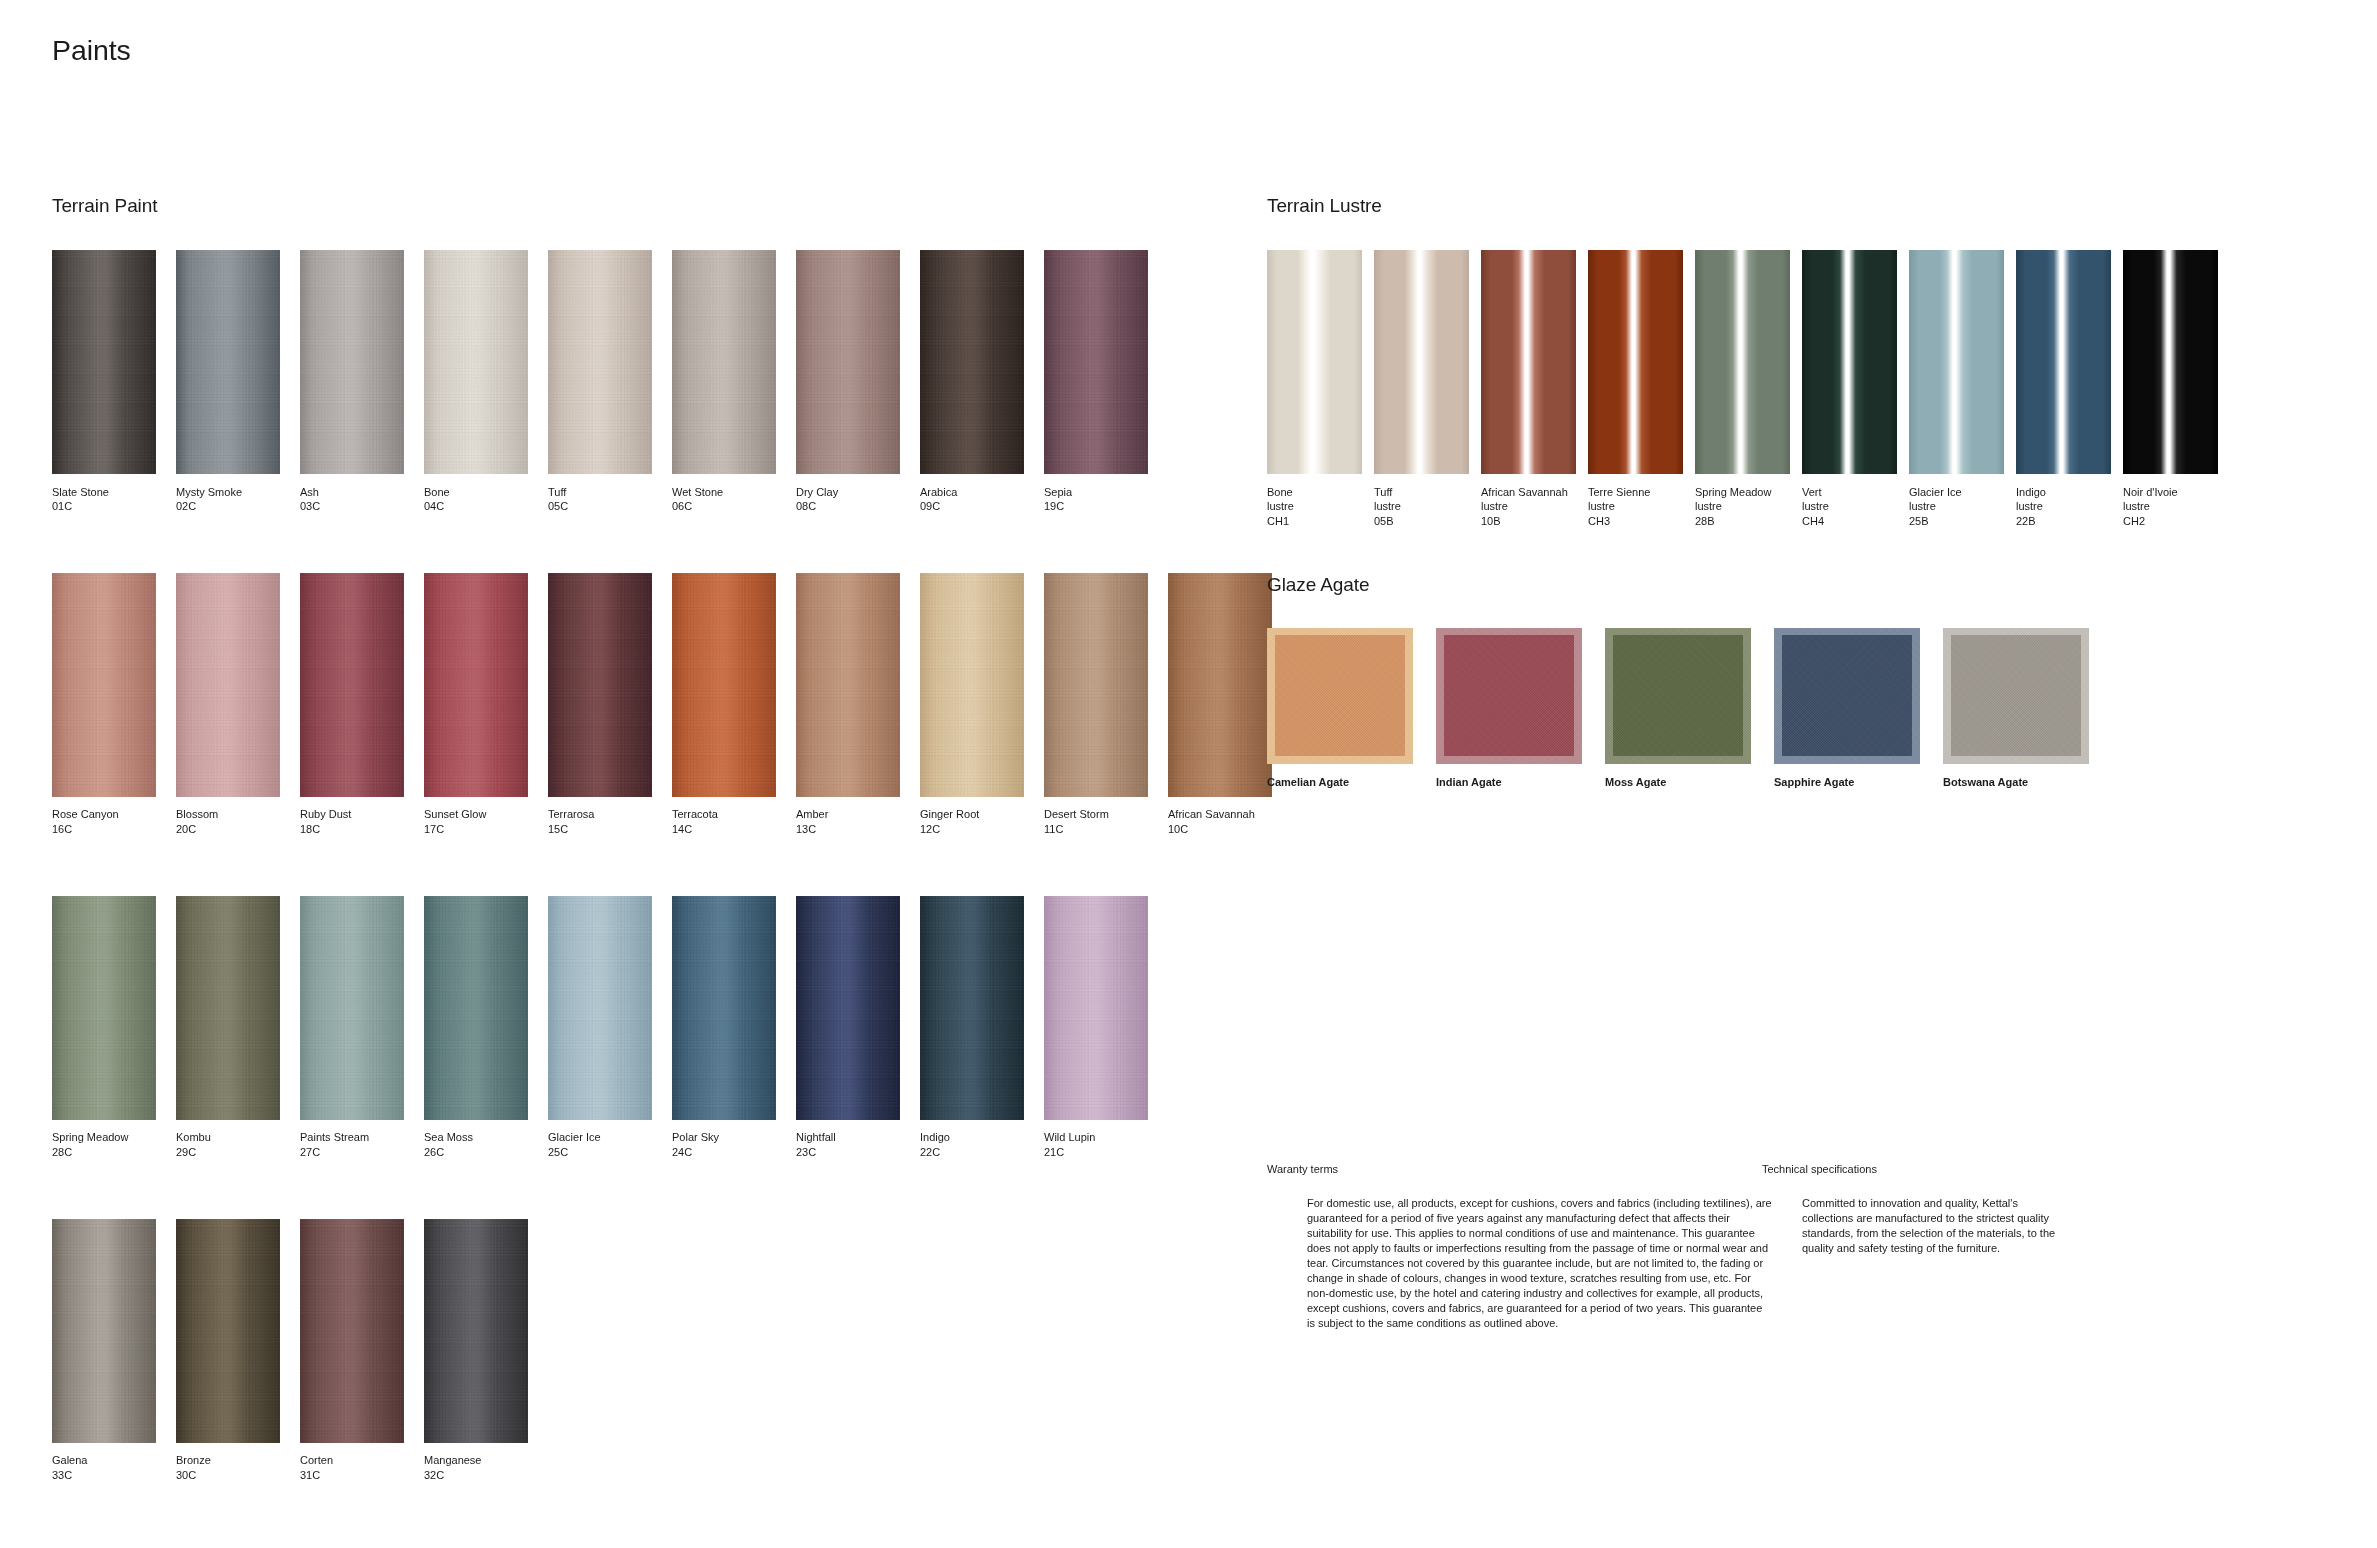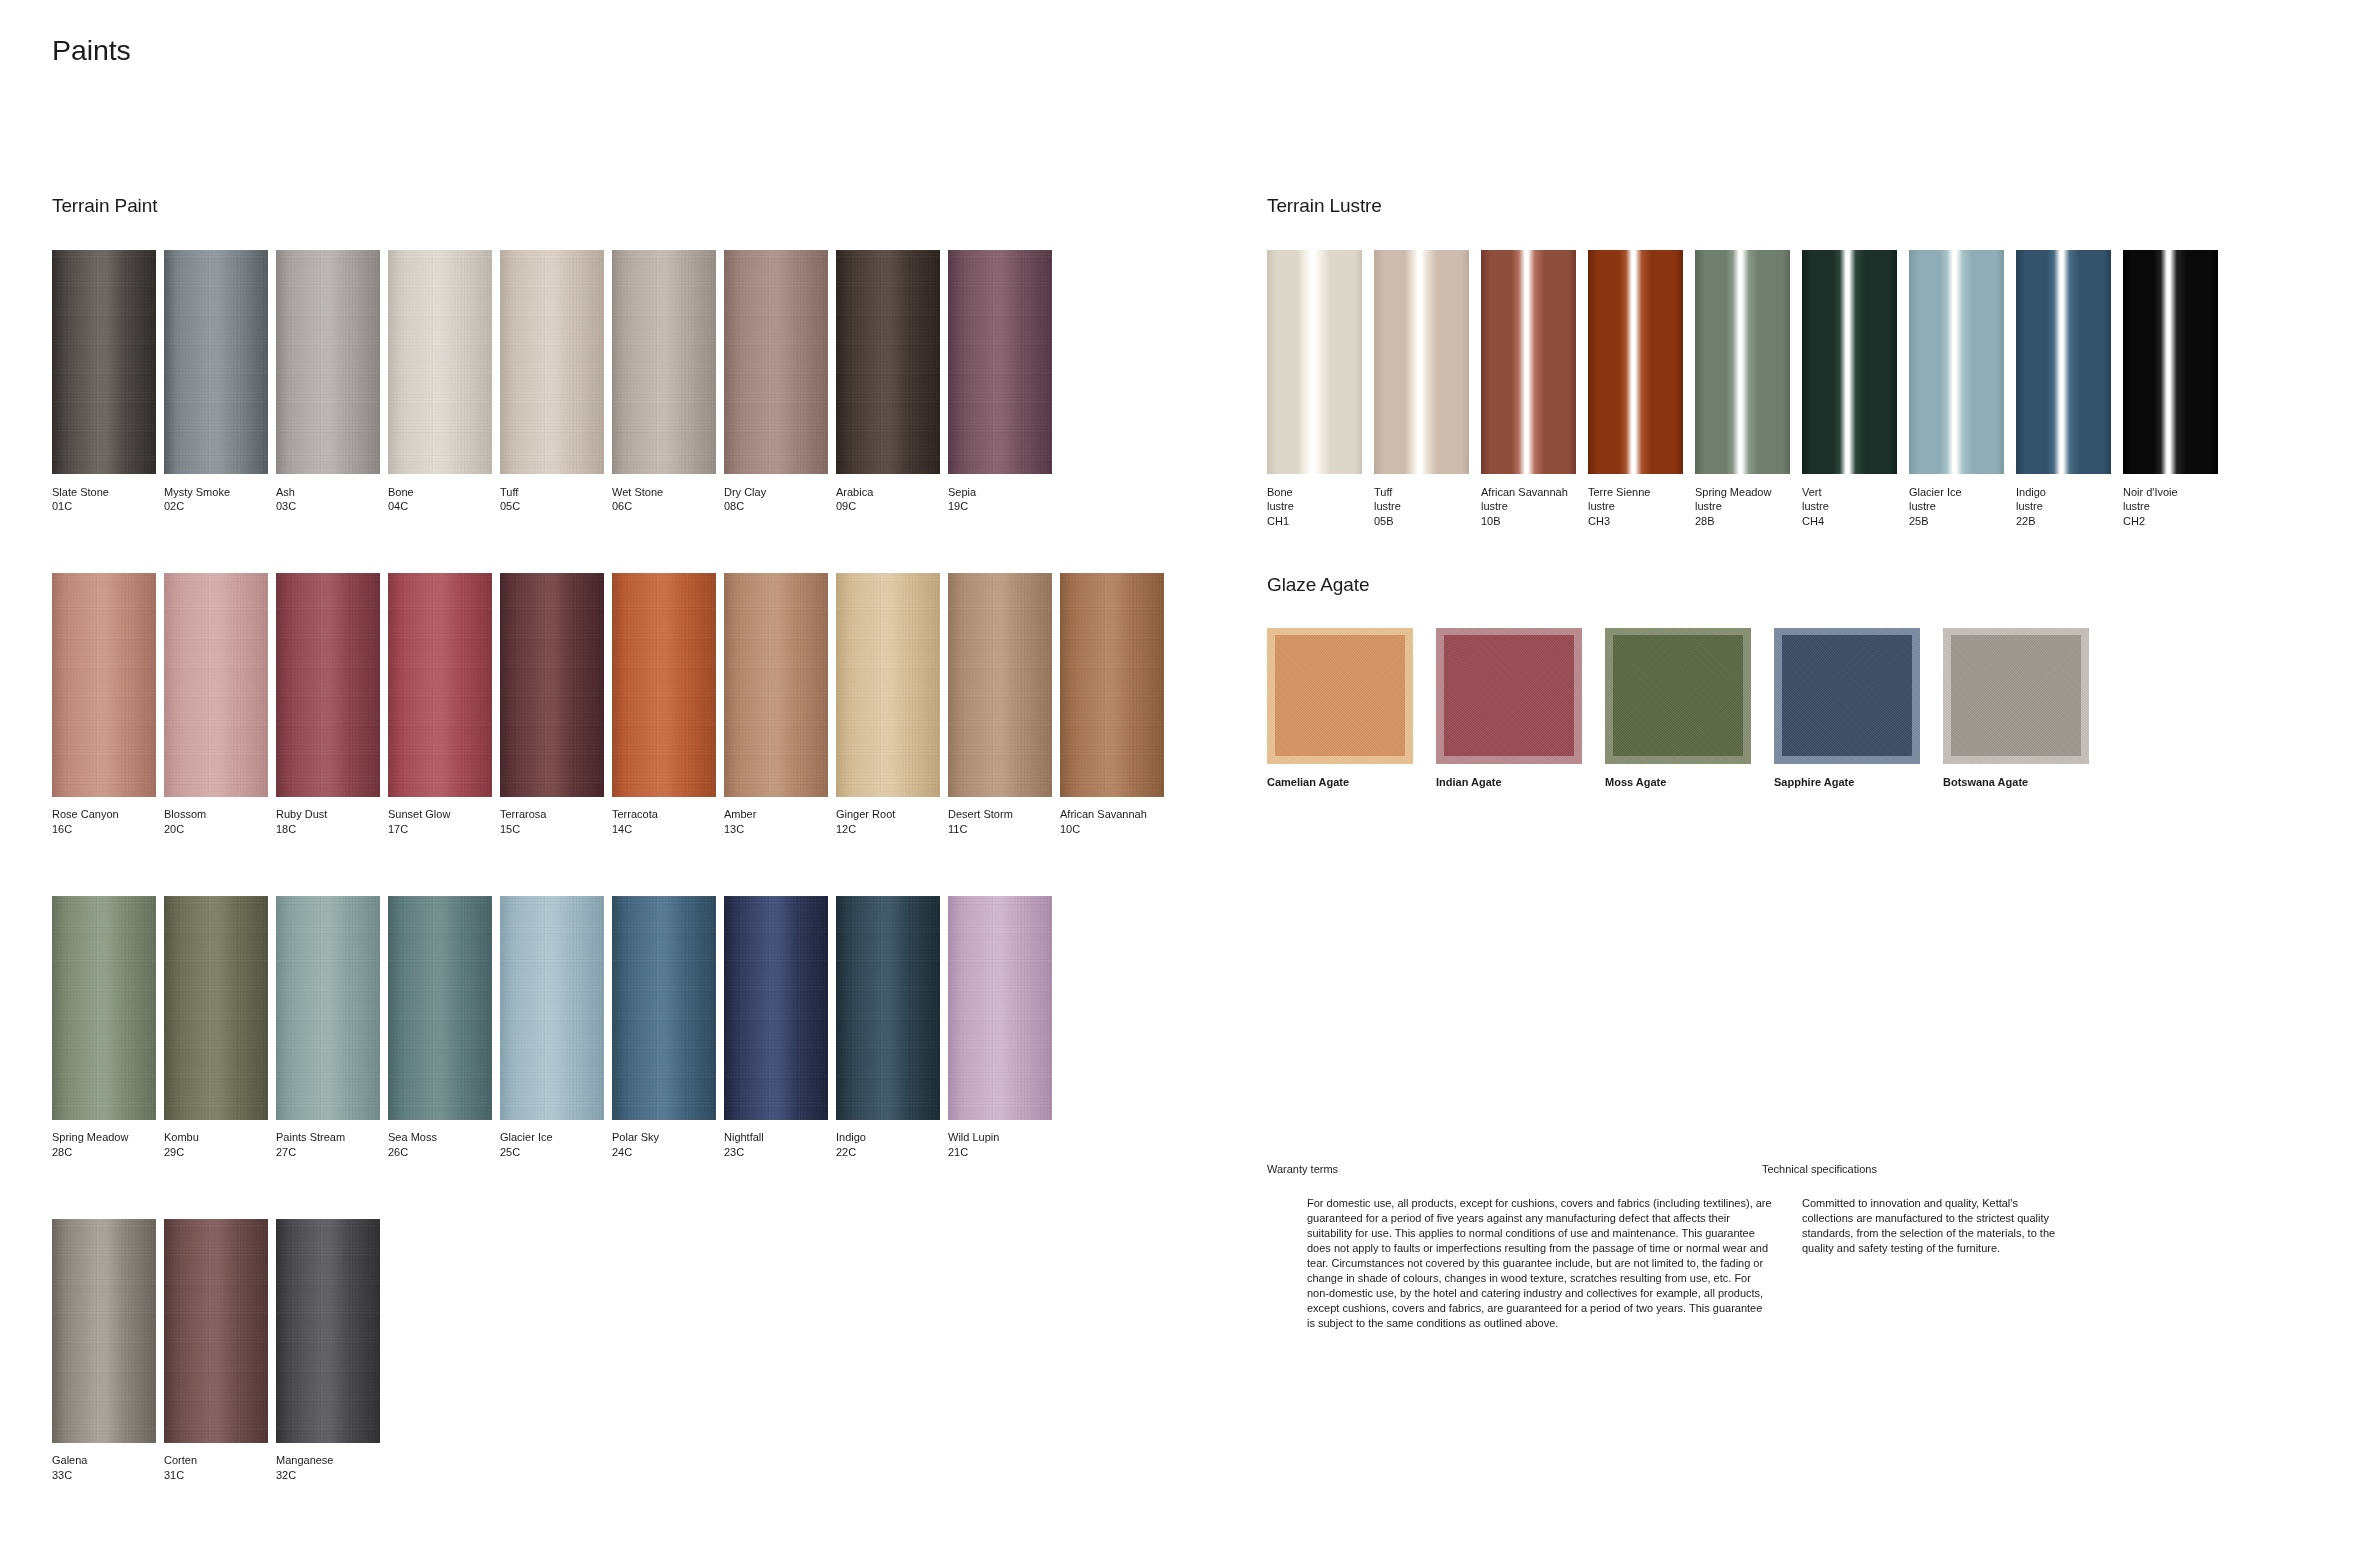--- a/index.html
+++ b/index.html
@@ -42,21 +42,21 @@
   .terrain-paint {
     position: absolute;
     left: 52px;
     top: 195px;
     width: 1122px;
   }
   .tp-heading { margin-bottom: 33px; }
 
   .paint-row {
     display: flex;
-    gap: 0px;
+    gap: 12px;
     margin-bottom: 0px;
   }
   .paint-cell {
     width: 112px;
     flex: 0 0 112px;
   }
   .paint-swatch {
     width: 104px;
     height: 224px;
     position: relative;
@@ -393,20 +393,27 @@
           </div>
           <div class="paint-cell"></div>
         </div>
         <div class="row-gap-1"></div>
         <div class="paint-row">
           <div class="paint-cell">
             <div class="paint-swatch" style="background: linear-gradient(90deg, rgb(107, 101, 94) 0%, rgb(138, 132, 124) 12%, rgb(170, 164, 156) 42%, rgb(170, 164, 156) 52%, rgb(138, 132, 124) 72%, rgb(107, 101, 94) 100%);"></div>
             <div class="paint-label">
               <span class="nm">Galena</span>
               <span class="cd">33C</span>
+            </div>
+          </div>
+          <div class="paint-cell">
+            <div class="paint-swatch" style="background: linear-gradient(90deg, rgb(59, 52, 39) 0%, rgb(85, 75, 58) 12%, rgb(116, 104, 82) 42%, rgb(116, 104, 82) 52%, rgb(85, 75, 58) 72%, rgb(59, 52, 39) 100%);"></div>
+            <div class="paint-label">
+              <span class="nm">Bronze</span>
+              <span class="cd">30C</span>
             </div>
           </div>
           <div class="paint-cell">
             <div class="paint-swatch" style="background: linear-gradient(90deg, rgb(82, 54, 52) 0%, rgb(107, 74, 72) 12%, rgb(134, 97, 96) 42%, rgb(134, 97, 96) 52%, rgb(107, 74, 72) 72%, rgb(82, 54, 52) 100%);"></div>
             <div class="paint-label">
               <span class="nm">Corten</span>
               <span class="cd">31C</span>
             </div>
           </div>
           <div class="paint-cell">

